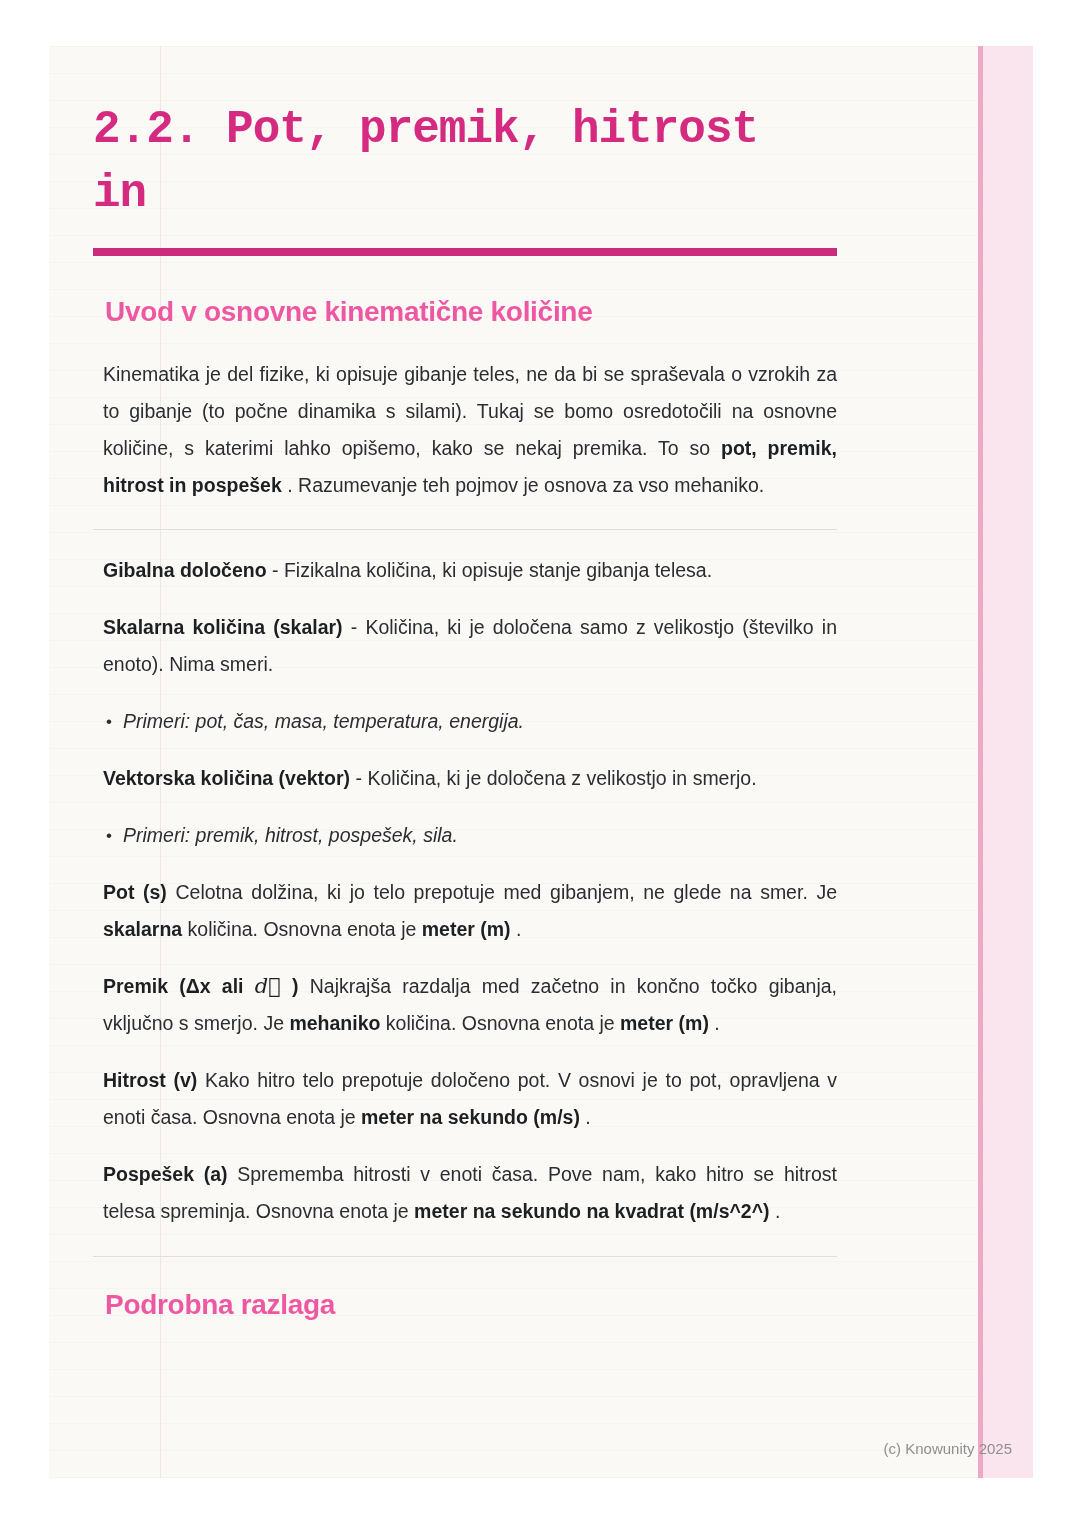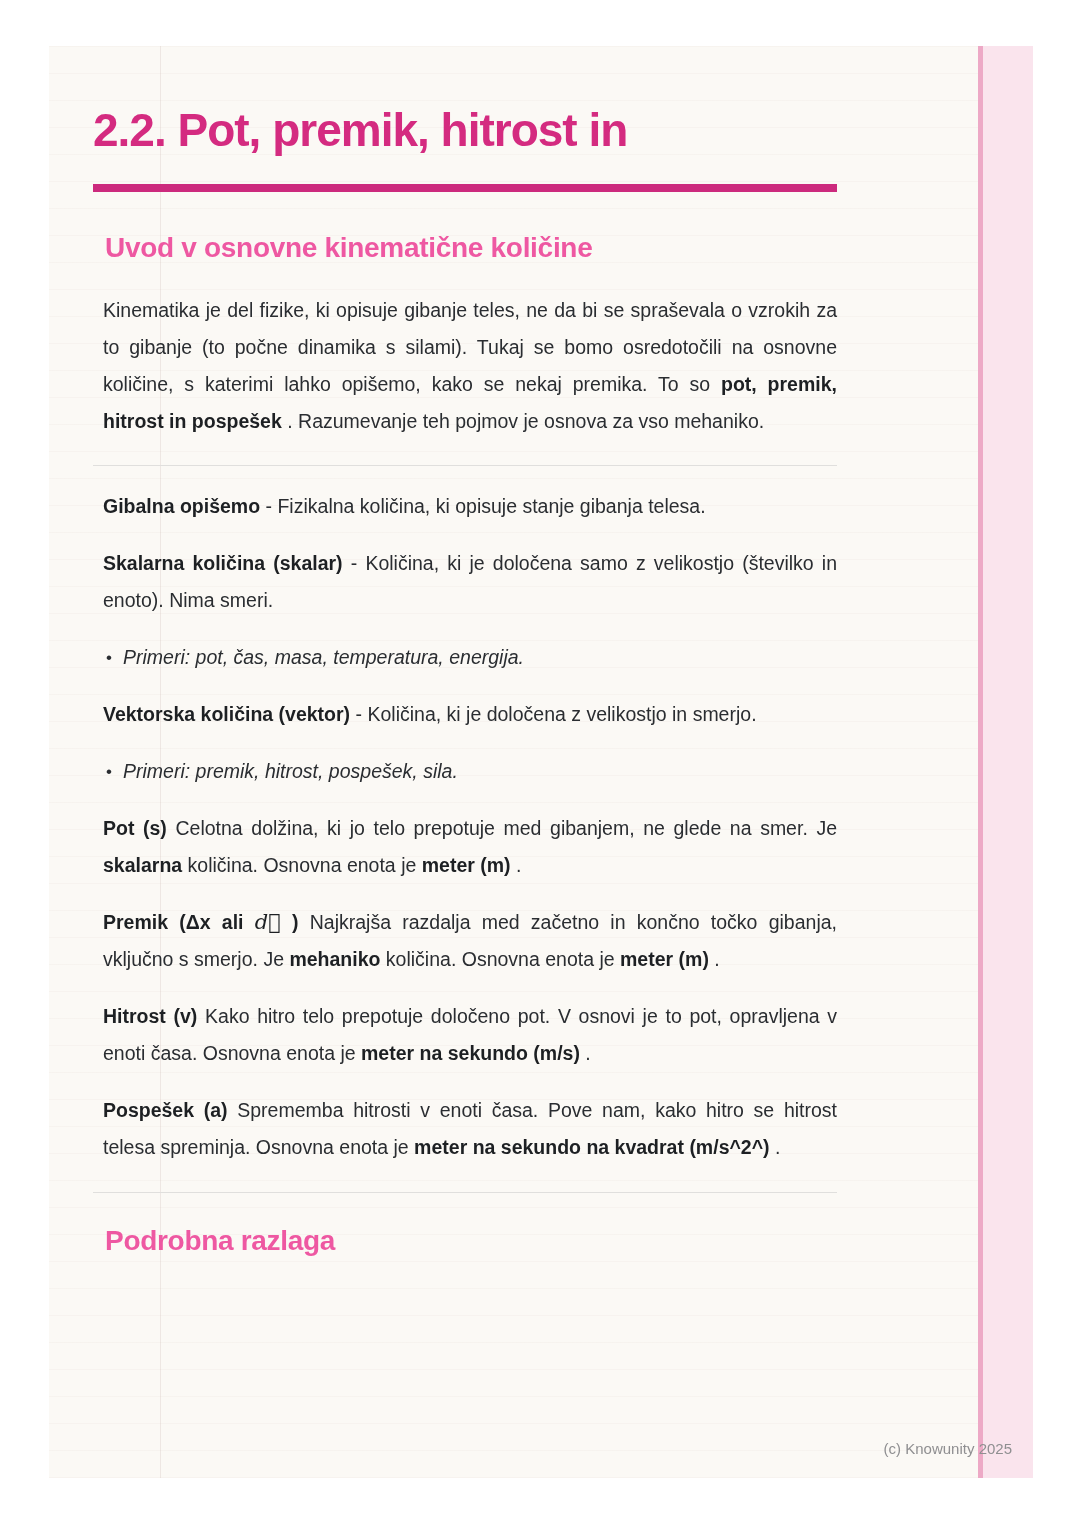--- a/index.html
+++ b/index.html
@@ -56,21 +56,21 @@
     z-index: 2;
   }
   .page-title {
     margin: 52px 0 0 0;
     font-size: 46px;
     line-height: 64px;
     font-weight: bold;
     letter-spacing: -1px;
     color: #D42B80;
   }
-  .page-title span { display: block; }
+  .page-title span { display: block; font-family: Liberation Mono, monospace; }
   .title-rule {
     margin-top: 22px;
     height: 8px;
     background: #CC2A7D;
     border: none;
     width: 100%;
   }
   .section-heading {
     font-size: 28px;
     line-height: 36px;
@@ -157,21 +157,21 @@
       <p class="para intro">
         <span class="r">Kinematika je del fizike, ki opisuje gibanje teles, ne da bi se spraševala o vzrokih za to gibanje (to počne dinamika s silami). Tukaj se bomo osredotočili na osnovne količine, s katerimi lahko opišemo, kako se nekaj premika. To so </span>
         <span class="b">pot, premik, hitrost in pospešek</span>
         <span class="r">. Razumevanje teh pojmov je osnova za vso mehaniko.</span>
       </p>
 
       <div class="divider"></div>
 
 
       <p class="para first-def">
-        <span class="b">Gibalna opišemo</span>
+        <span class="b">Gibalna določeno</span>
         <span class="r"> - Fizikalna količina, ki opisuje stanje gibanja telesa.</span>
       </p>
 
       <p class="para">
         <span class="b">Skalarna količina (skalar)</span>
         <span class="r"> - Količina, ki je določena samo z velikostjo (številko in enoto). Nima smeri.</span>
       </p>
 
       <div class="bullet-row">
         <span class="bullet-marker">•</span>

